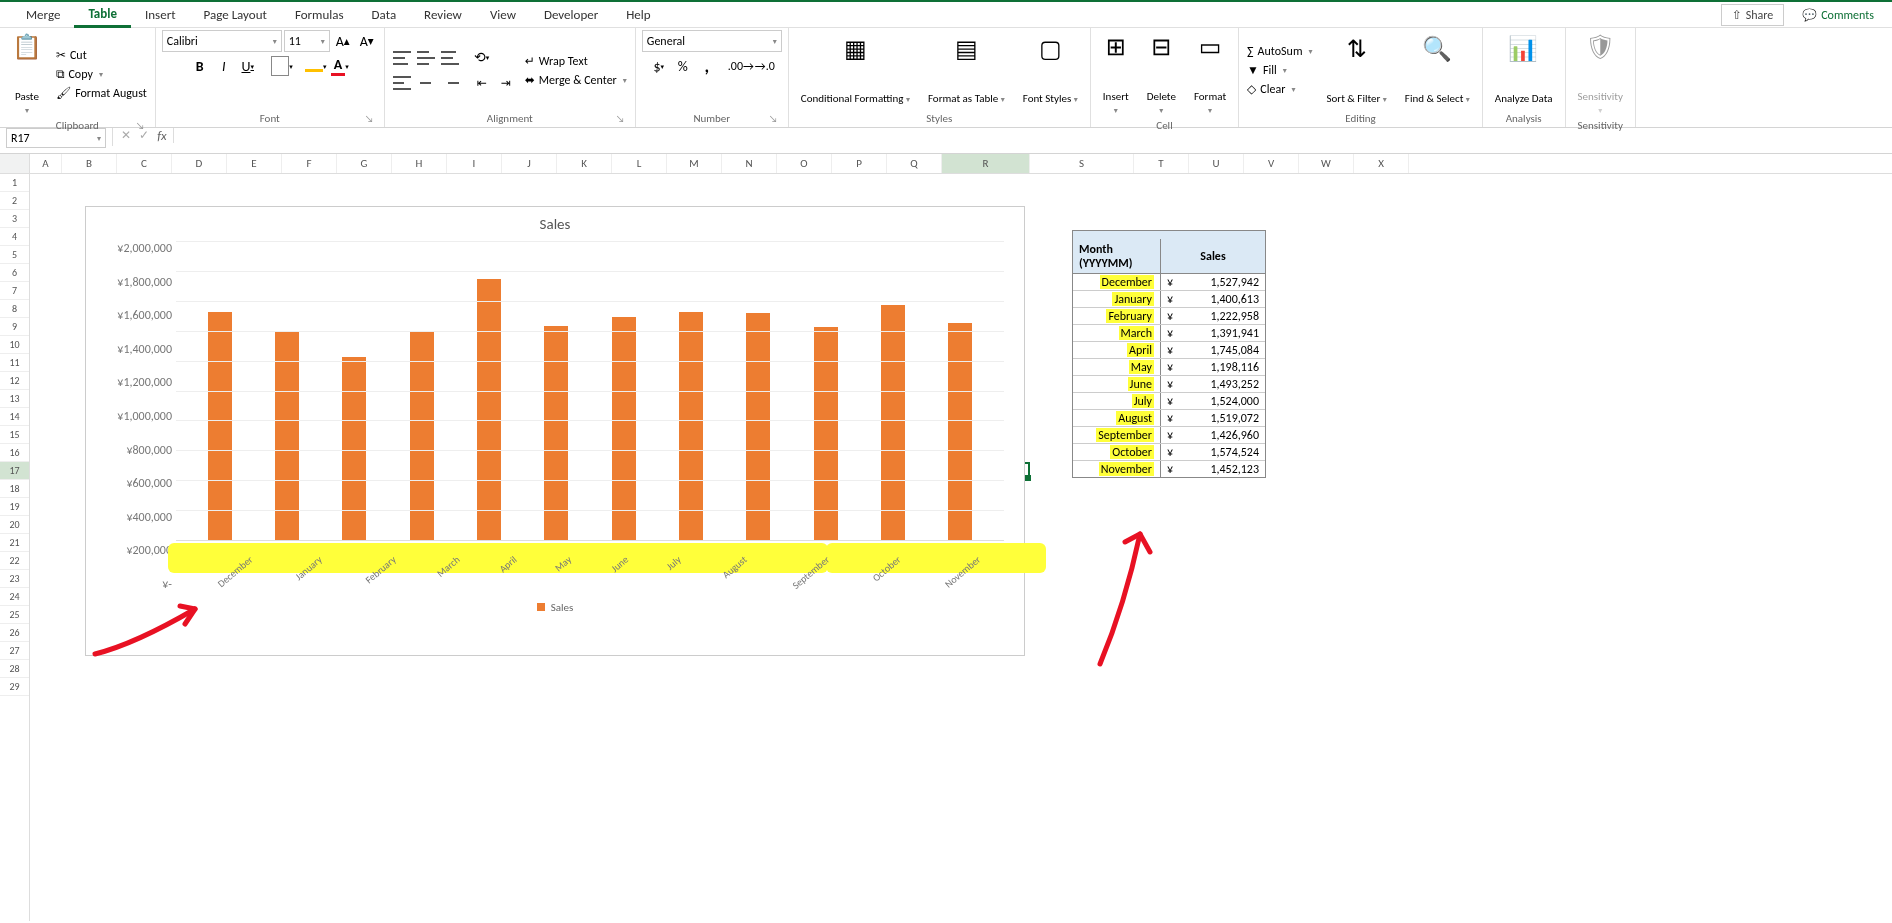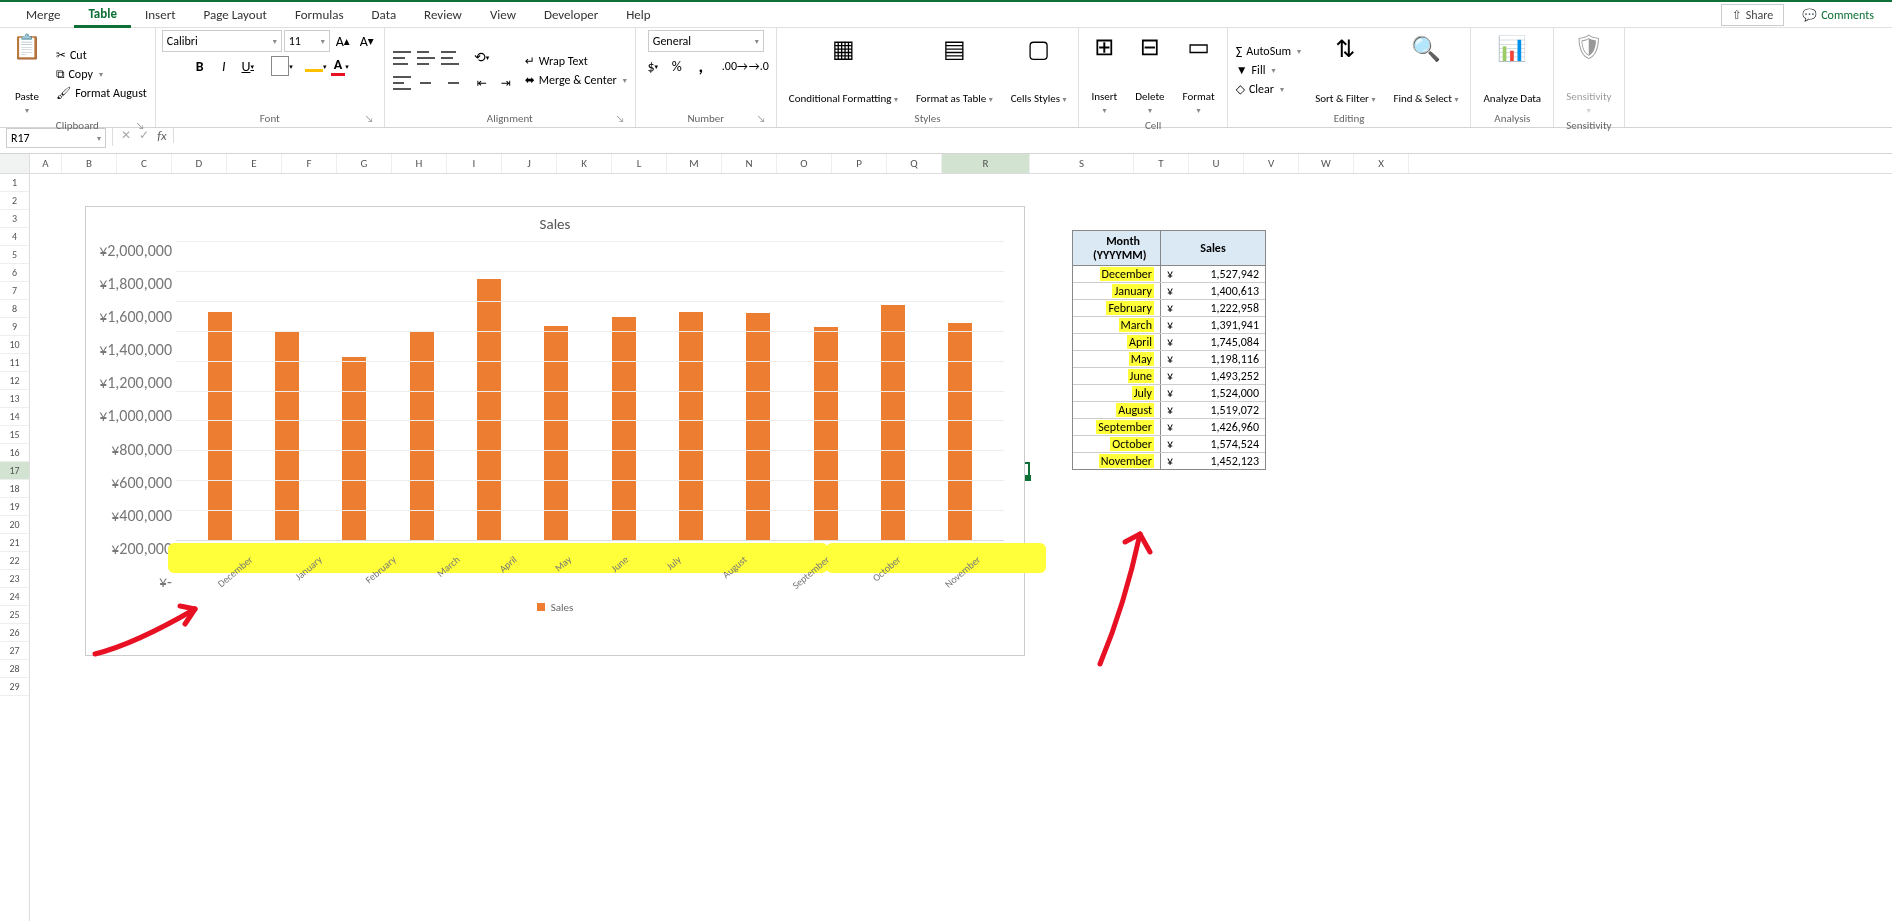--- a/index.html
+++ b/index.html
@@ -69,35 +69,35 @@
 
 
 .sel-cell { position: absolute; border: 2px solid #0e7036; background: #fff; }
 .sel-handle { position: absolute; width: 6px; height: 6px; background: #0e7036; right: -3px; bottom: -3px; }
 
 
 .chart-container { position: absolute; border: 1px solid #ccc; background: #fff; }
 .chart-title { text-align: center; font-size: 15px; color: #555; padding: 8px 0 4px; }
 .chart-plot { position: relative; margin: 4px 20px 4px 90px; }
 .y-ticks { position: absolute; left: -80px; top: 0; bottom: 0; width: 76px; display: flex; flex-direction: column; justify-content: space-between; }
-.y-tick { font-size: 16px; color: #777; text-align: right; }
+.y-tick { font-size: 12px; color: #777; text-align: right; }
 .plot-area { position: relative; height: 300px; border-bottom: 1px solid #ddd; }
 .grid-line { position: absolute; left: 0; right: 0; height: 1px; background: #eee; }
 .bars { position: absolute; inset: 0; display: flex; align-items: flex-end; justify-content: space-around; padding: 0 10px; }
 .bar { width: 24px; background: #ed7d31; }
 .x-labels { position: relative; height: 50px; display: flex; justify-content: space-around; padding: 0 10px; }
 .x-lbl { font-size: 10px; color: #777; transform: rotate(-40deg); transform-origin: top right; white-space: nowrap; position: relative; top: 12px; }
 .x-highlight { position: absolute; height: 30px; background: #ffff3a; z-index: 0; top: 2px; border-radius: 6px; }
 .chart-legend { text-align: center; font-size: 11px; color: #666; padding: 6px 0; }
 .legend-sq { display: inline-block; width: 8px; height: 8px; background: #ed7d31; margin-right: 6px; }
 
 
 .data-table { position: absolute; border: 1px solid #888; background: #fff; font-size: 12px; }
 .dt-head { display: flex; background: #dbe9f5; border-bottom: 1px solid #888; }
-.dt-head > div { padding: 3px 20px; text-align: right; font-weight: 600; }
+.dt-head > div { padding: 3px 6px; text-align: left; font-weight: 600; margin-top: 8px; }
 .dt-h-month { width: 88px; border-right: 1px solid #888; }
 .dt-h-sales { width: 104px; display:flex; align-items:center; justify-content:center; }
 .dt-row { display: flex; border-bottom: 1px solid #ccc; }
 .dt-row:last-child { border-bottom: none; }
 .dt-month { width: 88px; border-right: 1px solid #888; text-align: right; padding: 1px 6px; }
 .dt-month span { background: #ffff3a; padding: 0 2px; }
 .dt-cur { width: 18px; text-align: left; padding: 1px 0 1px 6px; }
 .dt-val { width: 86px; text-align: right; padding: 1px 6px; }
 
 
@@ -264,21 +264,21 @@
             <span>Merge &amp; Center</span>
             <span class="caret">▾</span>
           </div>
       </div>
     </div>
     <div class="ribbon-group-label"><span>Alignment</span><span class="launcher">↘</span></div>
   </div>
 
   <div class="ribbon-group">
     <div class="ribbon-group-body stack">
-      <div class="combo" style="width:116px">
+      <div class="combo" style="width:140px">
           <span>General</span>
           <span class="caret">▾</span>
         </div>
       <div class="hstack">
         <div class="fmt-btn">
             <span>$</span>
             <span class="caret" style="font-size:7px">▾</span>
           </div>
         <div class="fmt-btn">%</div>
         <div class="fmt-btn" style="font-weight:bold;font-size:18px">,</div>
@@ -295,21 +295,21 @@
       <div class="big-btn">
           <span class="icon">▦</span>
           <span class="lbl"><span>Conditional Formatting</span> <span class="caret">▾</span></span>
         </div>
       <div class="big-btn">
           <span class="icon">▤</span>
           <span class="lbl"><span>Format as Table</span> <span class="caret">▾</span></span>
         </div>
       <div class="big-btn">
           <span class="icon">▢</span>
-          <span class="lbl"><span>Cells Styles</span> <span class="caret">▾</span></span>
+          <span class="lbl"><span>Font Styles</span> <span class="caret">▾</span></span>
         </div>
     </div>
     <div class="ribbon-group-label"><span>Styles</span></div>
   </div>
 
   <div class="ribbon-group">
     <div class="ribbon-group-body">
       <div class="big-btn">
           <span class="icon">⊞</span>
           <span class="lbl">Insert</span>

